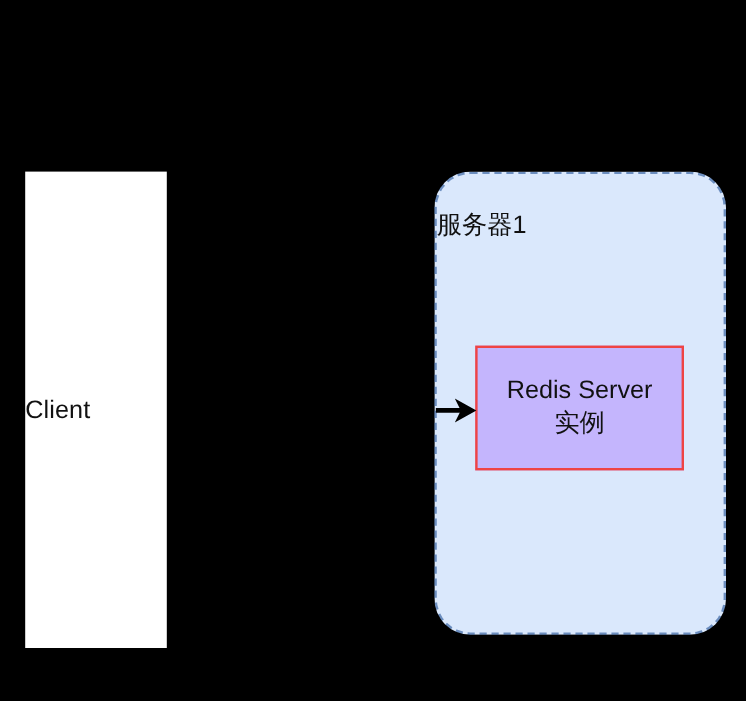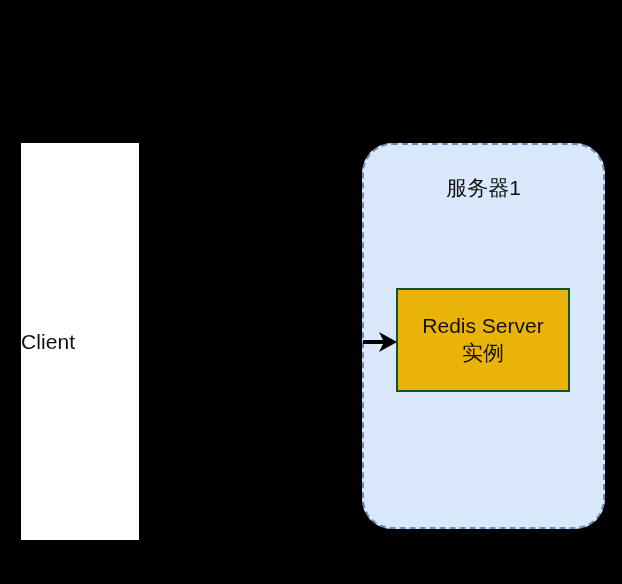--- a/index.html
+++ b/index.html
@@ -52,36 +52,36 @@
     background: #dae8fc;
     border: 2px dashed #6c8ebf;
     border-radius: 30px;
     box-sizing: border-box;
   }
   .server-title {
     position: absolute;
     left: 0;
     right: 0;
     top: 30px;
-    text-align: center;
+    text-align: left;
     font-size: 21px;
     line-height: 1.2;
     color: #111111;
     white-space: nowrap;
   }
 
   
   .redis-box {
     position: absolute;
     left: 396px;
     top: 288px;
     width: 174px;
     height: 104px;
-    background: #eab308;
-    border: 2px solid #14532d;
+    background: #c4b5fd;
+    border: 2px solid #ef4444;
     box-sizing: border-box;
     display: flex;
     flex-direction: column;
     align-items: center;
     justify-content: center;
   }
   .redis-line {
     font-size: 21px;
     line-height: 1.28;
     color: #111111;

